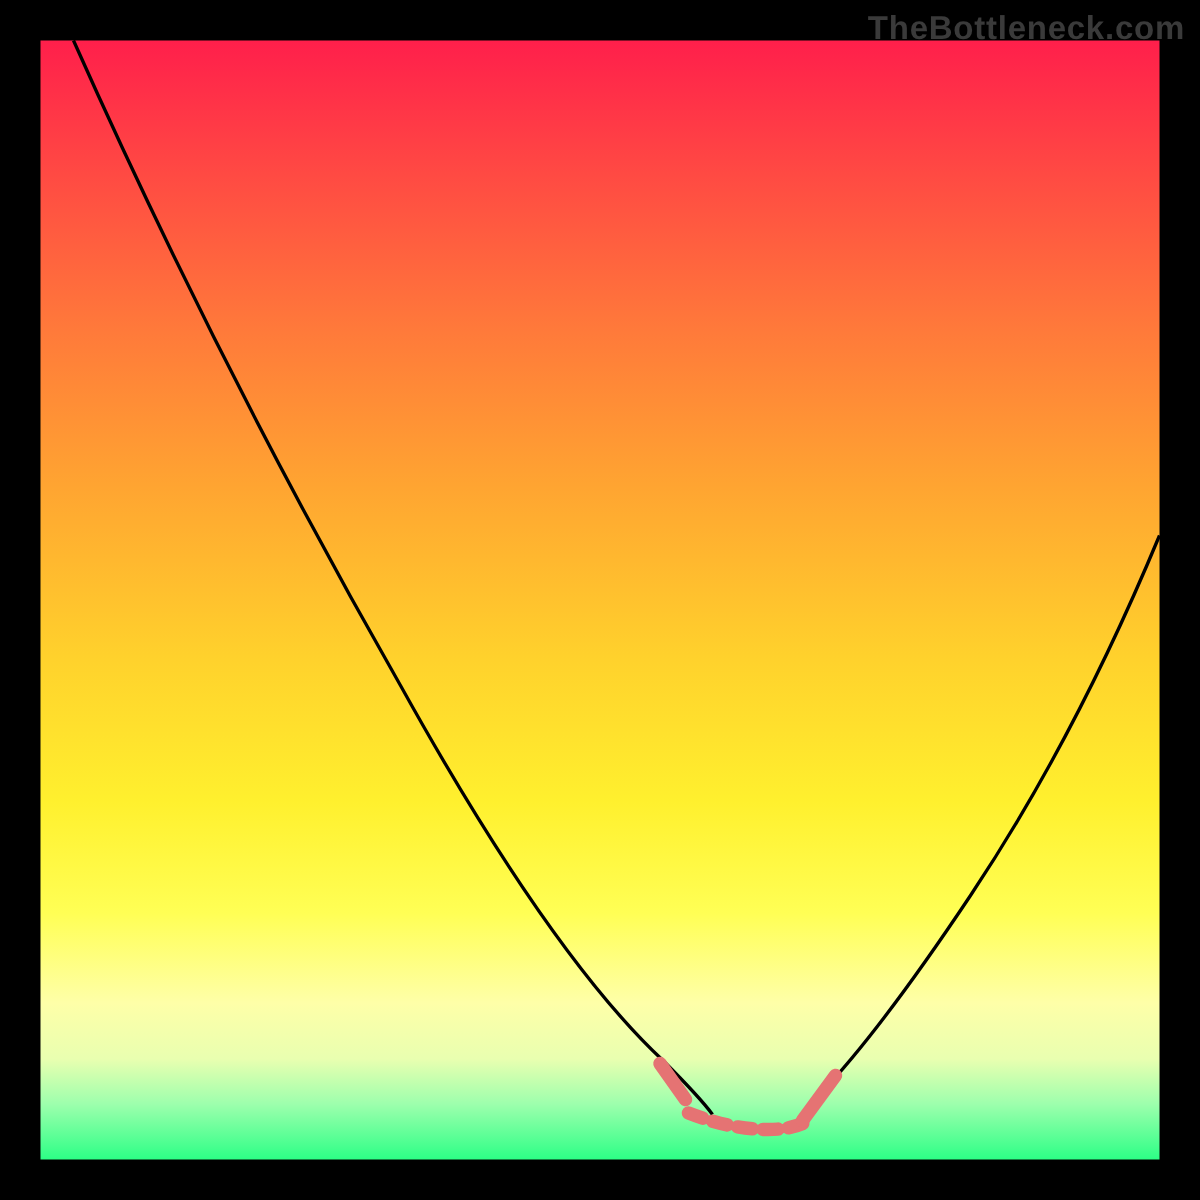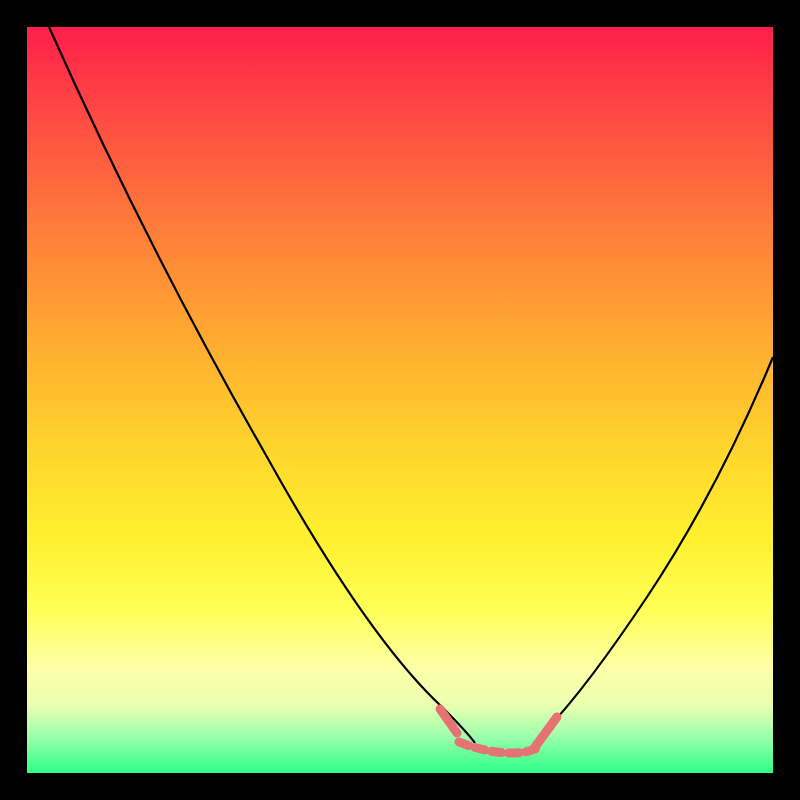--- a/index.html
+++ b/index.html
@@ -56,20 +56,21 @@
     width: 746px;
     height: 746px;
     overflow: visible;
   }
 </style>
 </head>
 <body>
 
 <div class="stage">
 
+  <div class="watermark">TheBottleneck.com</div>
 
   <div class="plot-area">
     <svg class="curve" viewBox="0 0 746 746" preserveAspectRatio="none">
 
       <path d="M 22 0
                Q 120 220 240 430
                Q 340 610 415 680
                Q 440 705 448 716" fill="none" stroke="#000" stroke-width="2.2"></path>
 
       <path d="M 520 702

